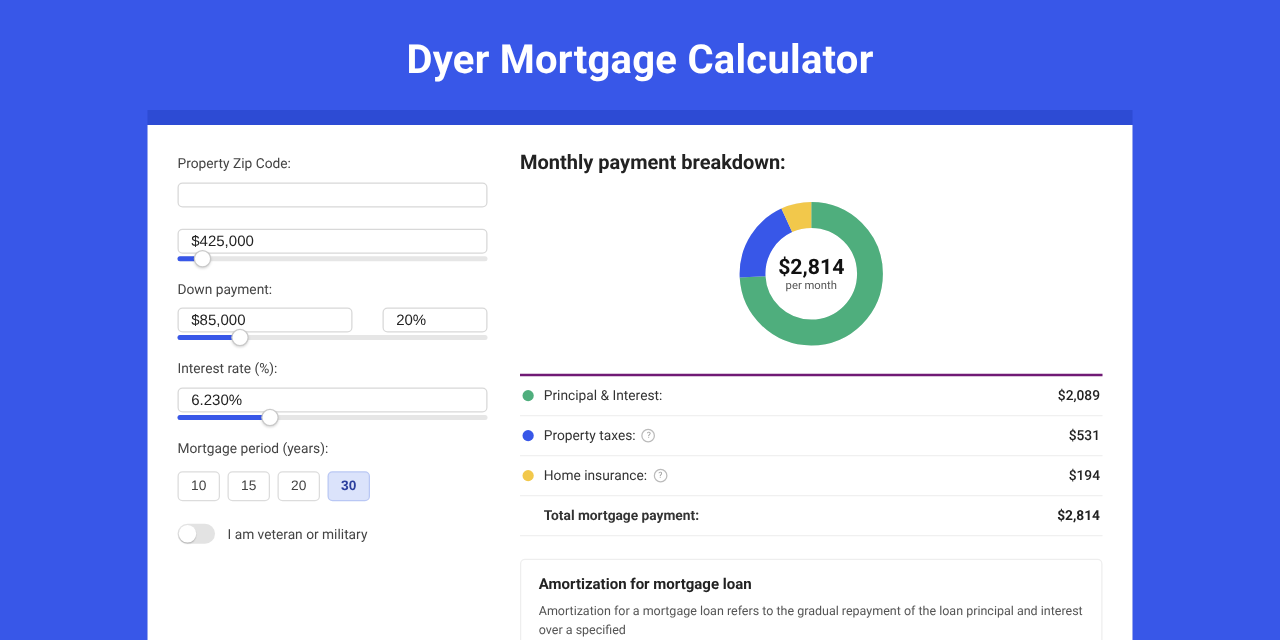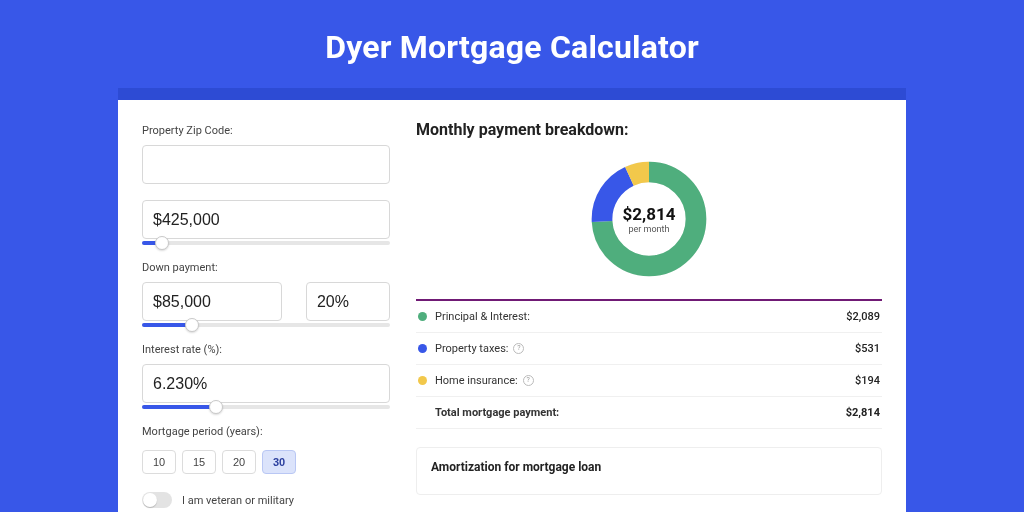--- a/index.html
+++ b/index.html
@@ -40,23 +40,23 @@
     margin-bottom: 8px;
     display: block;
   }
   .field {
     margin-bottom: 16px;
   }
   .input {
     width: 100%;
     border: 1px solid #d8d8d8;
     border-radius: 4px;
-    height: 39px;
+    height: 20px;
     padding: 0 10px;
-    font-size: 16px;
+    font-size: 12px;
     color: #222;
     background: #fff;
   }
   .slider-wrap { margin-top: 2px; }
   .slider {
     position: relative;
     height: 4px;
     background: #e6e6e6;
     border-radius: 2px;
   }
@@ -289,17 +289,18 @@
           </div>
           <div class="legend-row total">
             <span style="width: 17px;"></span>
             <span class="label">Total mortgage payment:</span>
             <span class="val">$2,814</span>
           </div>
         </div>
 
       <div class="amort-card">
         <div class="amort-title">Amortization for mortgage loan</div>
+        <div class="amort-text">Amortization for a mortgage loan refers to the gradual repayment of the loan principal and interest over a specified</div>
       </div>
     </div>
 
   </div>
 </div>
 
 </body></html>

